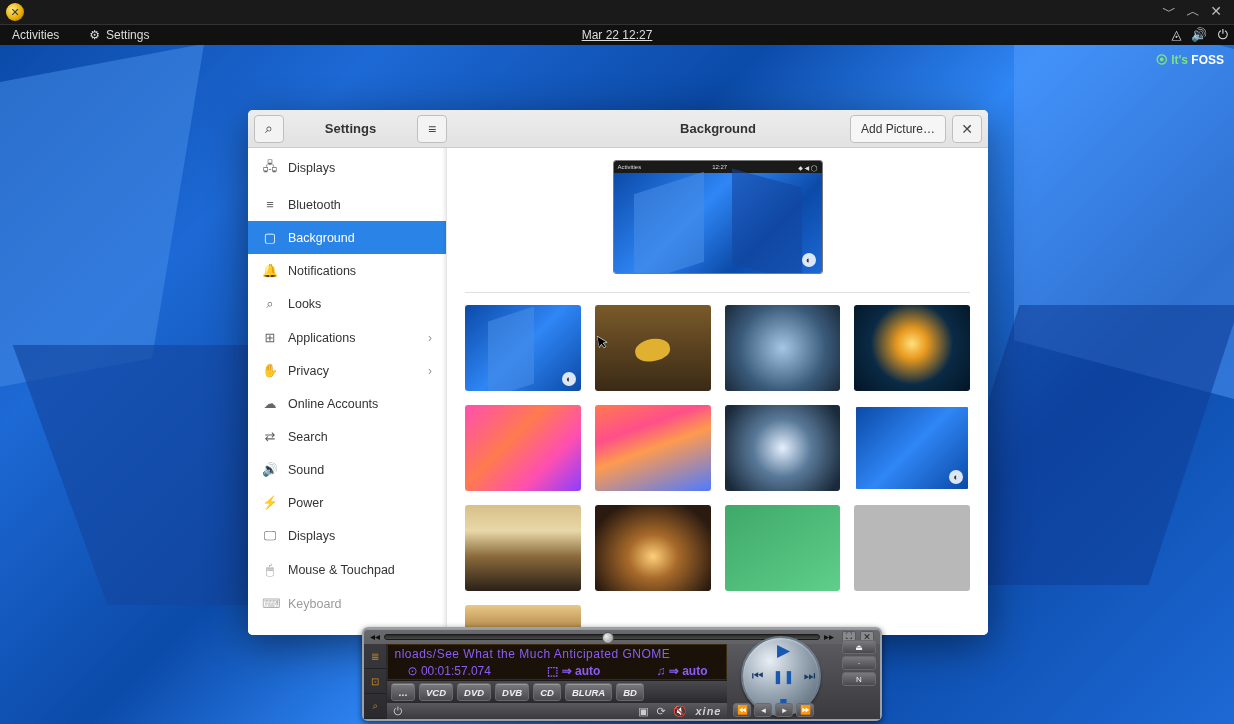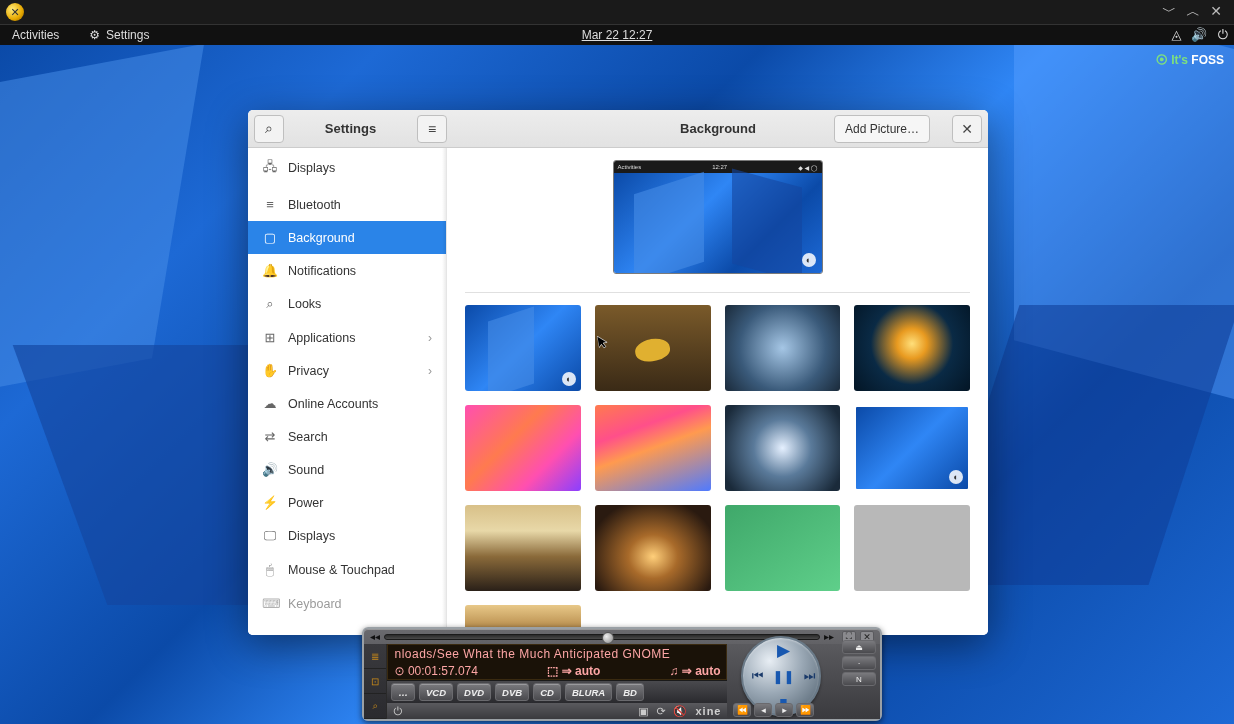--- a/index.html
+++ b/index.html
@@ -73,21 +73,21 @@
   .sh-btn {
     width: 30px; height: 28px; border: 1px solid #bfbfbf; border-radius: 4px;
     background: #f3f3f3; display: flex; align-items: center; justify-content: center;
     font-size: 14px; color: #444;
   }
   .sh-left .sh-title { flex:1; text-align:center; font-weight:600; color:#333; font-size:13px; }
   .sh-center {
     position: absolute; left: 50%; transform: translateX(-50%);
     font-weight:600; color:#333; font-size:13px; margin-left:100px;
   }
-  .sh-right { margin-left:auto; display:flex; align-items:center; gap:22px; padding-right:6px; }
+  .sh-right { margin-left:auto; display:flex; align-items:center; gap:6px; padding-right:6px; }
   .add-pic {
     height:28px; padding:0 10px; border:1px solid #bfbfbf; border-radius:4px;
     background:#f6f6f6; font-size:12px; color:#333; display:flex; align-items:center;
   }
   .close-btn {
     width:30px; height:28px; border:1px solid #bfbfbf; border-radius:4px;
     background:#f3f3f3; display:flex; align-items:center; justify-content:center; font-size:14px; color:#444;
   }
 
   .settings-body { flex:1; display:flex; min-height:0; }
@@ -179,42 +179,42 @@
 
   .main-row { flex:1; display:flex; }
   .left-lcd-stack { width:24px; display:flex; flex-direction:column; border-right:1px solid #2a2a2a; background:linear-gradient(#3a3a3e,#2a2a2e); }
   .lcd-cell {
     flex:1; display:flex; align-items:center; justify-content:center;
     font-size:10px; color:#c88a1a; border-bottom:1px solid #222;
   }
   .lcd-panel {
     width:340px; background:#1a1208; border:1px solid #3a2a10;
     display:flex; flex-direction:column; font-family: "Courier New", monospace;
-    color:#fca5a5; font-size:12px;
+    color:#8b5cf6; font-size:12px;
   }
   .lcd-line1 { padding:2px 6px; letter-spacing:0.5px; white-space:nowrap; overflow:hidden; }
-  .lcd-line2 { padding:1px 6px; display:flex; gap:12px; font-size:12px; }
+  .lcd-line2 { padding:1px 19px; display:flex; gap:12px; font-size:12px; }
   .lcd-line2 span:nth-child(2), .lcd-line2 span:nth-child(3) { margin-left:auto;font-weight:bold; }
   .media-btns {
     flex:1; display:flex; align-items:center; padding:2px 4px; gap:4px;
     background:linear-gradient(#4a4a4e,#2a2a2e); border-top:1px solid #1a1a1a;
   }
   .mb {
     height:18px; padding:0 6px; border:1px solid #6a6a6e; border-radius:3px;
     background:linear-gradient(#7a7a7e,#4a4a4e); color:#eee; font-size:9.5px; font-weight:600;
     font-style:italic; display:flex; align-items:center; cursor:pointer;
     box-shadow: inset 0 1px 0 rgba(255,255,255,0.25);
   }
   .bottom-small-row {
     height:16px; display:flex; align-items:center; gap:8px; padding:0 6px;
     background:linear-gradient(#5a5a5e,#3a3a3e);
   }
   .bottom-small-row span { color:#ccc; font-size:11px; cursor:pointer; }
   .bottom-small-row .spacer { flex:1; }
-  .bottom-small-row .logo { font-weight:700; letter-spacing:1px; color:#d0d0d0; }
+  .bottom-small-row .logo { font-style:italic; font-weight:700; letter-spacing:1px; color:#d0d0d0; }
 
   .wheel-area {
     width:156px; position:relative;
     background:linear-gradient(#5a5a5e,#3a3a3e);
   }
   .big-wheel {
     position:absolute; left:14px; top:-8px; width:80px; height:80px; border-radius:50%;
     background: radial-gradient(circle at 35% 30%, #e8eef4 0%, #9aa8b5 45%, #4a5a68 100%);
     border:2px solid #6a7a88; box-shadow: 0 2px 3px rgba(0,0,0,0.4), inset 0 1px 2px rgba(255,255,255,0.4);
   }

